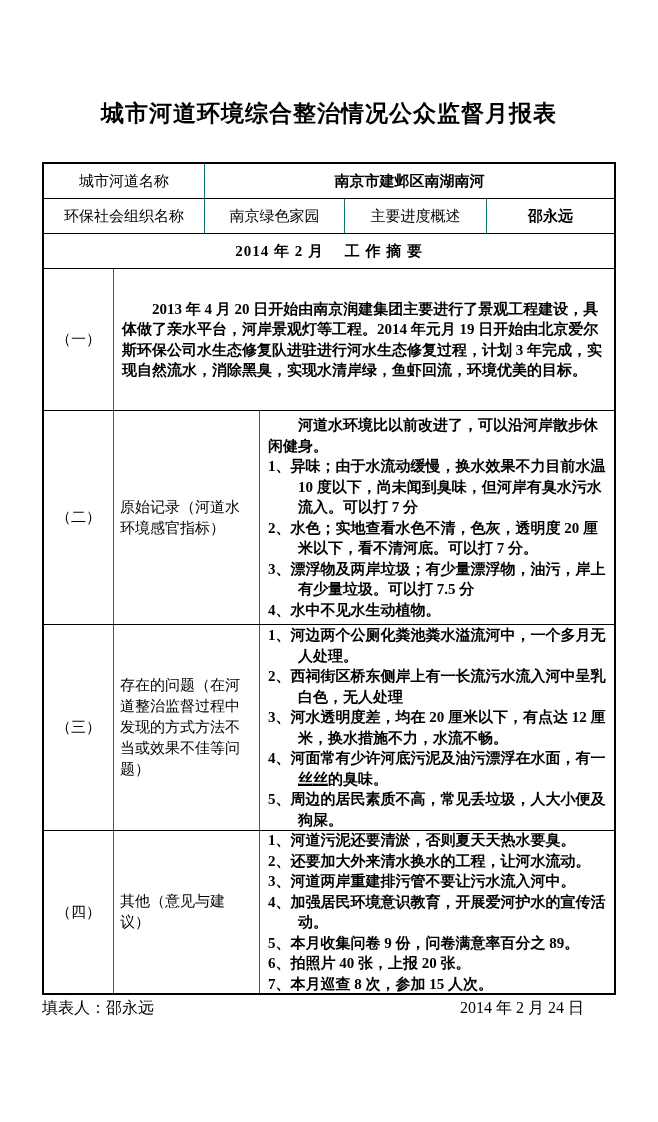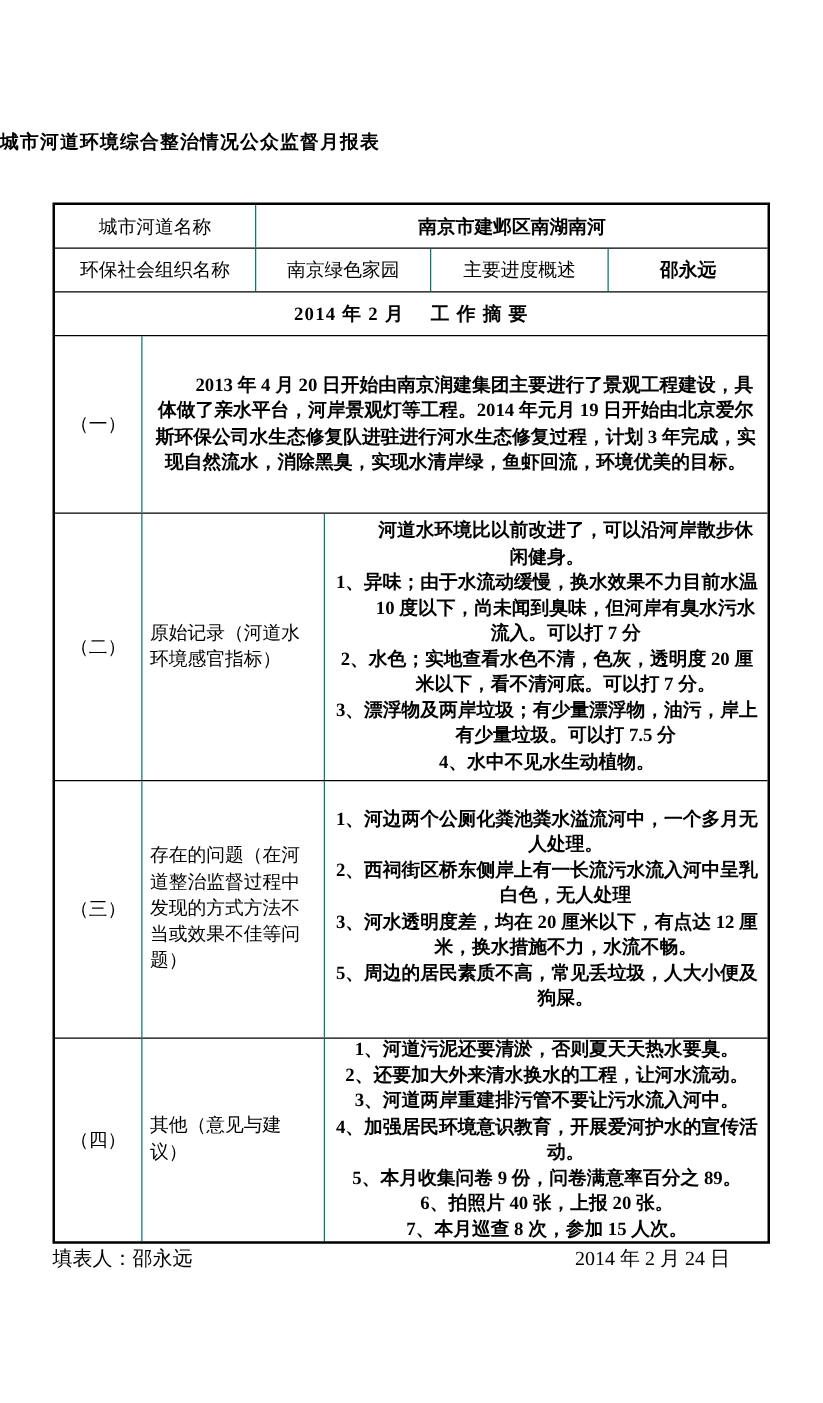--- a/index.html
+++ b/index.html
@@ -13,22 +13,22 @@
     width: 658px;
     height: 1122px;
     background: #ffffff;
     overflow: hidden;
   }
   .doc-title {
     position: absolute;
     top: 97px;
     left: 0;
     width: 100%;
-    text-align: left;
-    font-size: 15px;
+    text-align: center;
+    font-size: 23px;
     font-weight: bold;
     letter-spacing: 1px;
     line-height: 34px;
   }
   .doc-table {
     position: absolute;
     top: 162px;
     left: 42px;
     width: 574px;
     border: 2px solid #000000;
@@ -62,21 +62,21 @@
     justify-content: flex-start;
     text-align: left;
     padding: 0 6px;
     line-height: 21px;
   }
   .c-content {
     flex: 1;
     flex-direction: column;
     align-items: stretch;
     justify-content: center;
-    text-align: center;
+    text-align: left;
     padding: 1px 7px 1px 8px;
     line-height: 20.5px;
   }
   .r-s1 { height: 142px; }
   .r-s2 { height: 214px; }
   .r-s3 { height: 206px; }
   .r-s4 { height: 162px; }
   .para { text-indent: 2em; }
   .item { padding-left: 2em; text-indent: -2em; }
   .u-mark { text-decoration: underline; }
@@ -137,20 +137,21 @@
       </div>
     </div>
 
     <div class="tr r-s3">
       <div class="td c-no">（三）</div>
       <div class="td c-label">存在的问题（在河道整治监督过程中发现的方式方法不当或效果不佳等问题）</div>
       <div class="td c-content">
         <div class="item">1、河边两个公厕化粪池粪水溢流河中，一个多月无人处理。</div>
         <div class="item">2、西祠街区桥东侧岸上有一长流污水流入河中呈乳白色，无人处理</div>
         <div class="item">3、河水透明度差，均在 20 厘米以下，有点达 12 厘米，换水措施不力，水流不畅。</div>
+        <div class="item"><span>4、河面常有少许河底污泥及油污漂浮在水面，有一</span><span class="u-mark">丝丝</span><span>的臭味。</span></div>
         <div class="item">5、周边的居民素质不高，常见丢垃圾，人大小便及狗屎。</div>
       </div>
     </div>
 
     <div class="tr r-s4">
       <div class="td c-no">（四）</div>
       <div class="td c-label">其他（意见与建议）</div>
       <div class="td c-content">
         <div class="item">1、河道污泥还要清淤，否则夏天天热水要臭。</div>
         <div class="item">2、还要加大外来清水换水的工程，让河水流动。</div>

